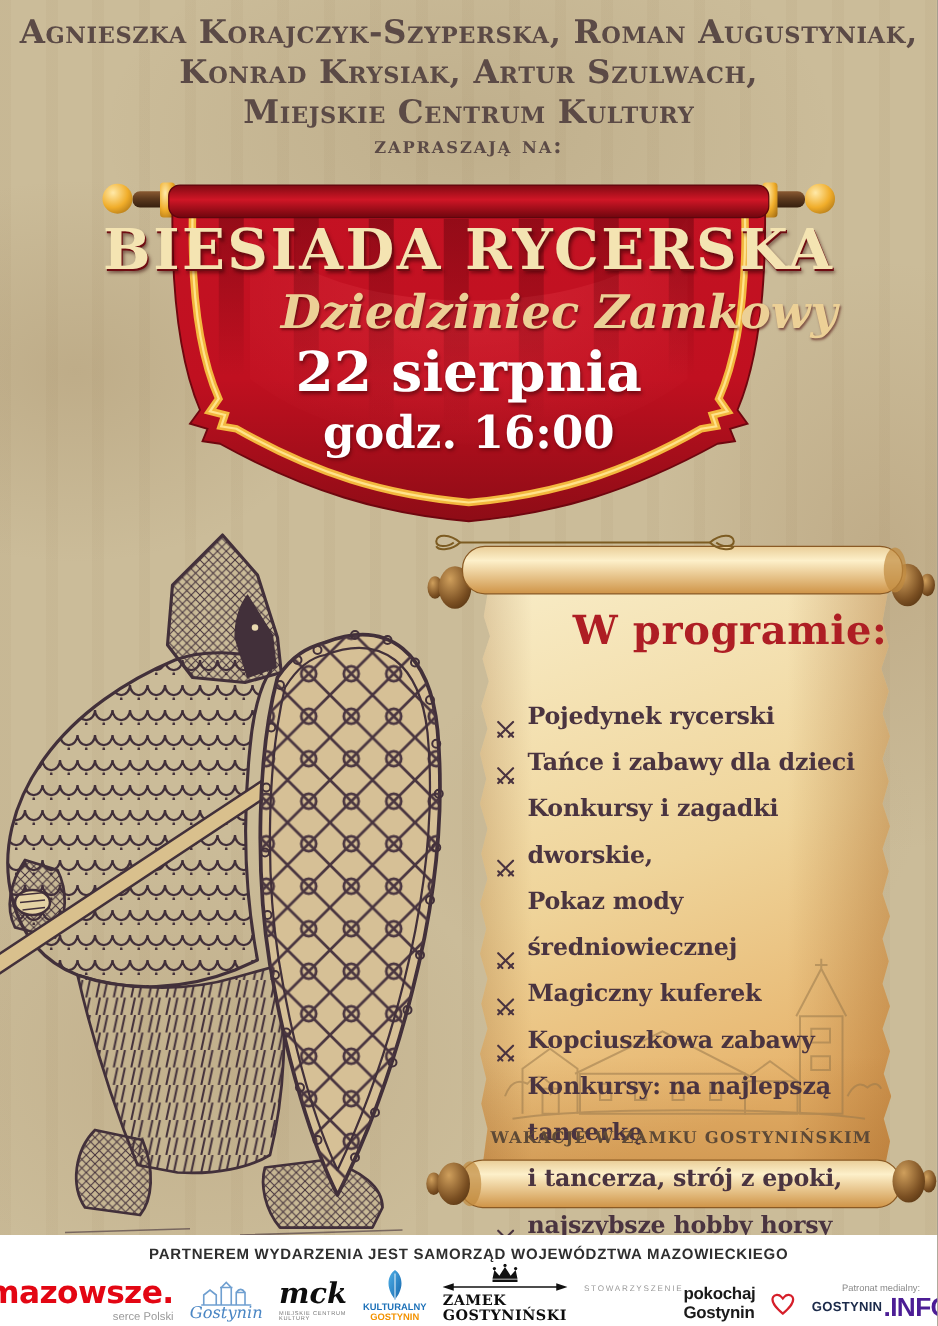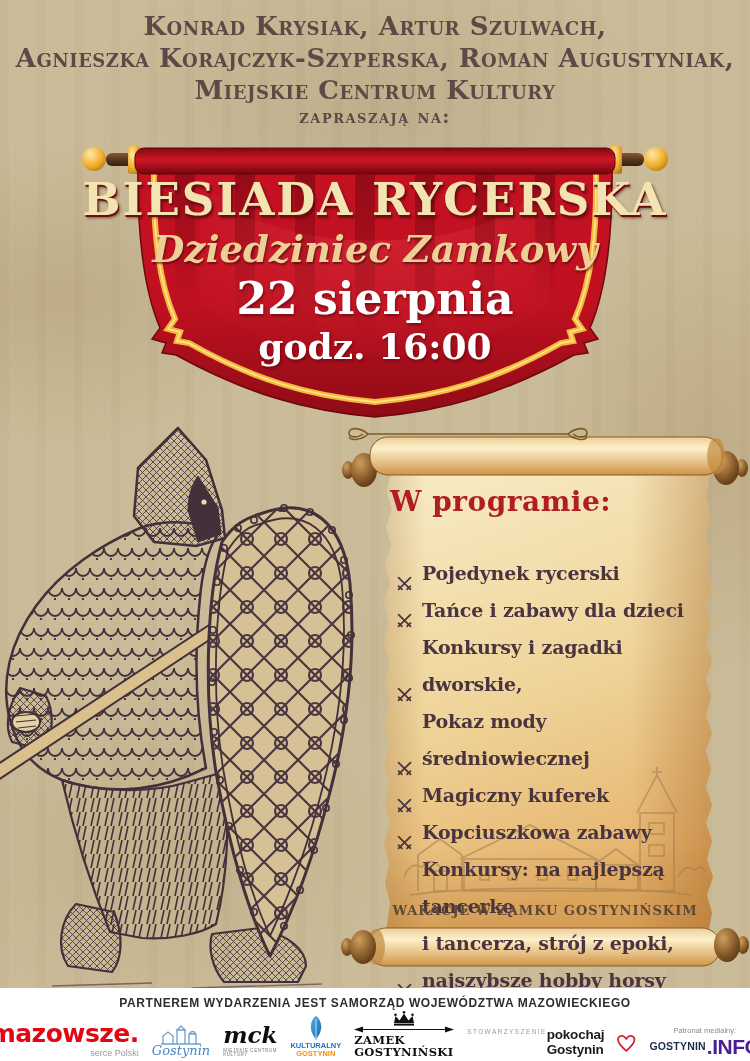--- a/index.html
+++ b/index.html
@@ -26,36 +26,36 @@
 
   
   .banner{top:133px;left:80px;width:590px;height:300px;z-index:3;}
   .banner svg{position:absolute;inset:0;}
   .banner-text{position:absolute;inset:0;text-align:center;}
   .banner-title{position:absolute;top:40px;left:0;width:100%;
      font-size:45px;font-weight:800;letter-spacing:2px;color:#f4e4b2;
      text-shadow:1px 2px 0 #6f0c12, 2px 3px 3px rgba(50,0,4,.55);}
   .banner-sub{position:absolute;top:94px;left:0;width:100%;
      font-size:37px;font-weight:700;font-style:italic;color:#ecd096;
-     text-shadow:1px 2px 2px rgba(70,5,8,.6);}
+     text-shadow:1px 2px 2px rgba(70,5,8,.6);text-align:right;}
   .banner-date{position:absolute;top:140px;left:0;width:100%;
      font-size:44px;font-weight:800;color:#ffffff;
      text-shadow:1px 2px 3px rgba(70,5,8,.6);}
   .banner-time{position:absolute;top:192px;left:0;width:100%;
      font-size:36px;font-weight:800;color:#ffffff;
      text-shadow:1px 2px 3px rgba(70,5,8,.6);}
 
   
   .knight{top:420px;left:-8px;z-index:1;}
 
   
   .scroll{top:425px;left:340px;width:410px;height:565px;z-index:2;}
   .scroll > svg{position:absolute;inset:0;}
-  .program-heading{position:absolute;top:60px;left:50px;width:320px;text-align:left;
-     font-size:28px;font-weight:800;color:#ae1e24;letter-spacing:.5px;}
+  .program-heading{position:absolute;top:60px;left:50px;width:320px;text-align:right;
+     font-size:32px;font-weight:800;color:#ae1e24;letter-spacing:.5px;}
   .divider{position:absolute;top:106px;left:72px;width:256px;height:18px;}
   .program-list{position:absolute;top:130px;left:56px;width:304px;}
   .program-item{display:flex;align-items:flex-end;gap:9px;}
   .sword{flex:0 0 17px;margin-top:9px;}
   .program-item-label{font-size:19px;font-weight:700;color:#4a3440;
      line-height:37px;letter-spacing:-.2px;white-space:pre-line;}
   .program-caption{position:absolute;top:478px;left:40px;width:330px;text-align:center;
      font-size:13px;font-weight:600;letter-spacing:1px;color:#5d4936;}
 
   
@@ -87,22 +87,22 @@
   .info-row{display:flex;align-items:center;}
   .info-name{font-size:10.5px;font-weight:800;color:#1b2a4a;letter-spacing:.2px;}
   .info-suffix{font-size:21px;font-weight:800;color:#4c1d95;letter-spacing:-.5px;margin-left:1px;}
 </style>
 </head>
 <body>
 
 <div class="stage">
 
   <div class="abs credits">
+    <div>Agnieszka Korajczyk-Szyperska, Roman Augustyniak,</div>
     <div>Konrad Krysiak, Artur Szulwach,</div>
-    <div>Agnieszka Korajczyk-Szyperska, Roman Augustyniak,</div>
     <div>Miejskie Centrum Kultury</div>
   </div>
   <div class="abs invite">zapraszają na:</div>
 
   <div class="abs banner">
     <svg viewBox="0 0 590 300" width="590" height="300">
       <defs>
         <linearGradient id="rodG" x1="0" y1="0" x2="0" y2="1">
           <stop offset="0" stop-color="#8a5a32"></stop>
             <stop offset=".45" stop-color="#5d3a1e"></stop>

